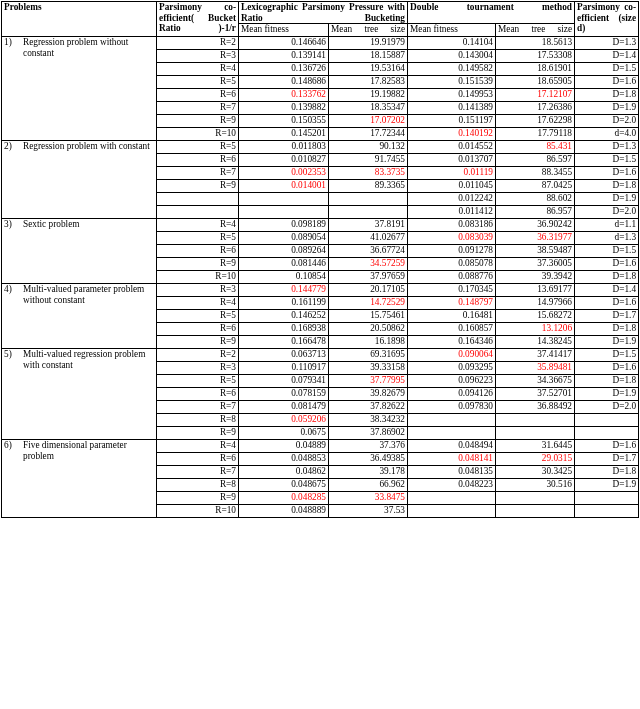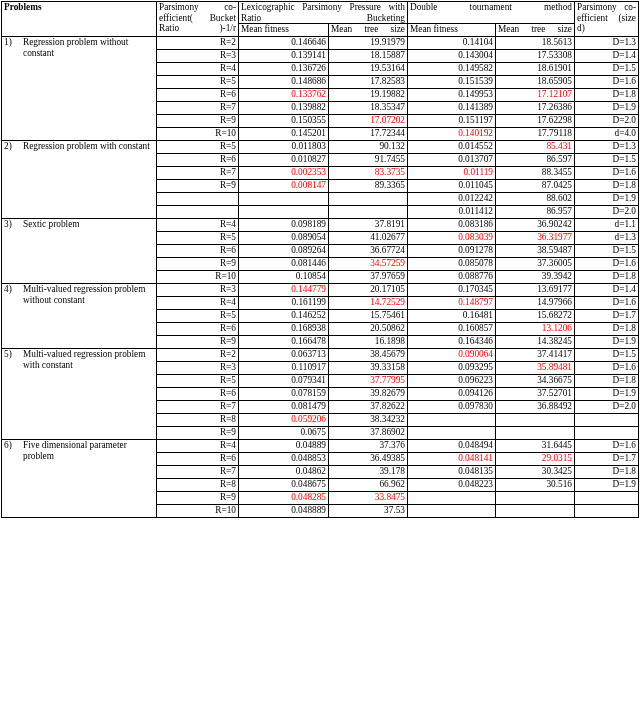--- a/index.html
+++ b/index.html
@@ -31,21 +31,21 @@
     padding: 0px 2px;
     vertical-align: top;
     font-size: 9.3px;
     line-height: 10.5px;
     height: 13px;
     box-sizing: border-box;
     overflow: hidden;
   }
   
   td.hdr {
-    font-weight: normal;
+    font-weight: bold;
     font-size: 12.4px;
     line-height: 14.2px;
     vertical-align: top;
     padding-top: 1px;
     text-align: justify;
     text-align-last: justify;
     hyphens: none;
   }
   td.hdr-problems {
     font-weight: bold;
@@ -253,21 +253,21 @@
         <tr>
           <td class="rcell">R=7</td>
           <td class="num"><span class="red">0.002353</span></td>
           <td class="num"><span class="red">83.3735</span></td>
           <td class="num"><span class="red">0.01119</span></td>
           <td class="num">88.3455</td>
           <td class="dcell">D=1.6</td>
         </tr>
         <tr>
           <td class="rcell">R=9</td>
-          <td class="num"><span class="red">0.008147</span></td>
+          <td class="num"><span class="red">0.014001</span></td>
           <td class="num">89.3365</td>
           <td class="num">0.011045</td>
           <td class="num">87.0425</td>
           <td class="dcell">D=1.8</td>
         </tr>
         <tr>
           <td class="rcell"></td>
           <td class="num"></td>
           <td class="num"></td>
           <td class="num">0.012242</td>
@@ -325,21 +325,21 @@
           <td class="num">0.10854</td>
           <td class="num">37.97659</td>
           <td class="num">0.088776</td>
           <td class="num">39.3942</td>
           <td class="dcell">D=1.8</td>
         </tr>
         <tr>
           <td class="prob" rowspan="5">
             <div class="prob-inner">
               <span class="prob-num">4)</span>
-              <span class="prob-txt">Multi-valued regression problem without constant</span>
+              <span class="prob-txt">Multi-valued parameter problem without constant</span>
             </div>
           </td>
           <td class="rcell tall">R=3</td>
           <td class="num tall"><span class="red">0.144779</span></td>
           <td class="num tall-bot">20.17105</td>
           <td class="num tall-bot">0.170345</td>
           <td class="num tall-bot">13.69177</td>
           <td class="dcell tall">D=1.4</td>
         </tr>
         <tr>
@@ -376,21 +376,21 @@
         </tr>
         <tr>
           <td class="prob" rowspan="7">
             <div class="prob-inner">
               <span class="prob-num">5)</span>
               <span class="prob-txt">Multi-valued regression problem with constant</span>
             </div>
           </td>
           <td class="rcell">R=2</td>
           <td class="num">0.063713</td>
-          <td class="num">38.45679</td>
+          <td class="num">69.31695</td>
           <td class="num"><span class="red">0.090064</span></td>
           <td class="num">37.41417</td>
           <td class="dcell">D=1.5</td>
         </tr>
         <tr>
           <td class="rcell">R=3</td>
           <td class="num">0.110917</td>
           <td class="num">39.33158</td>
           <td class="num">0.093295</td>
           <td class="num"><span class="red">35.89481</span></td>

